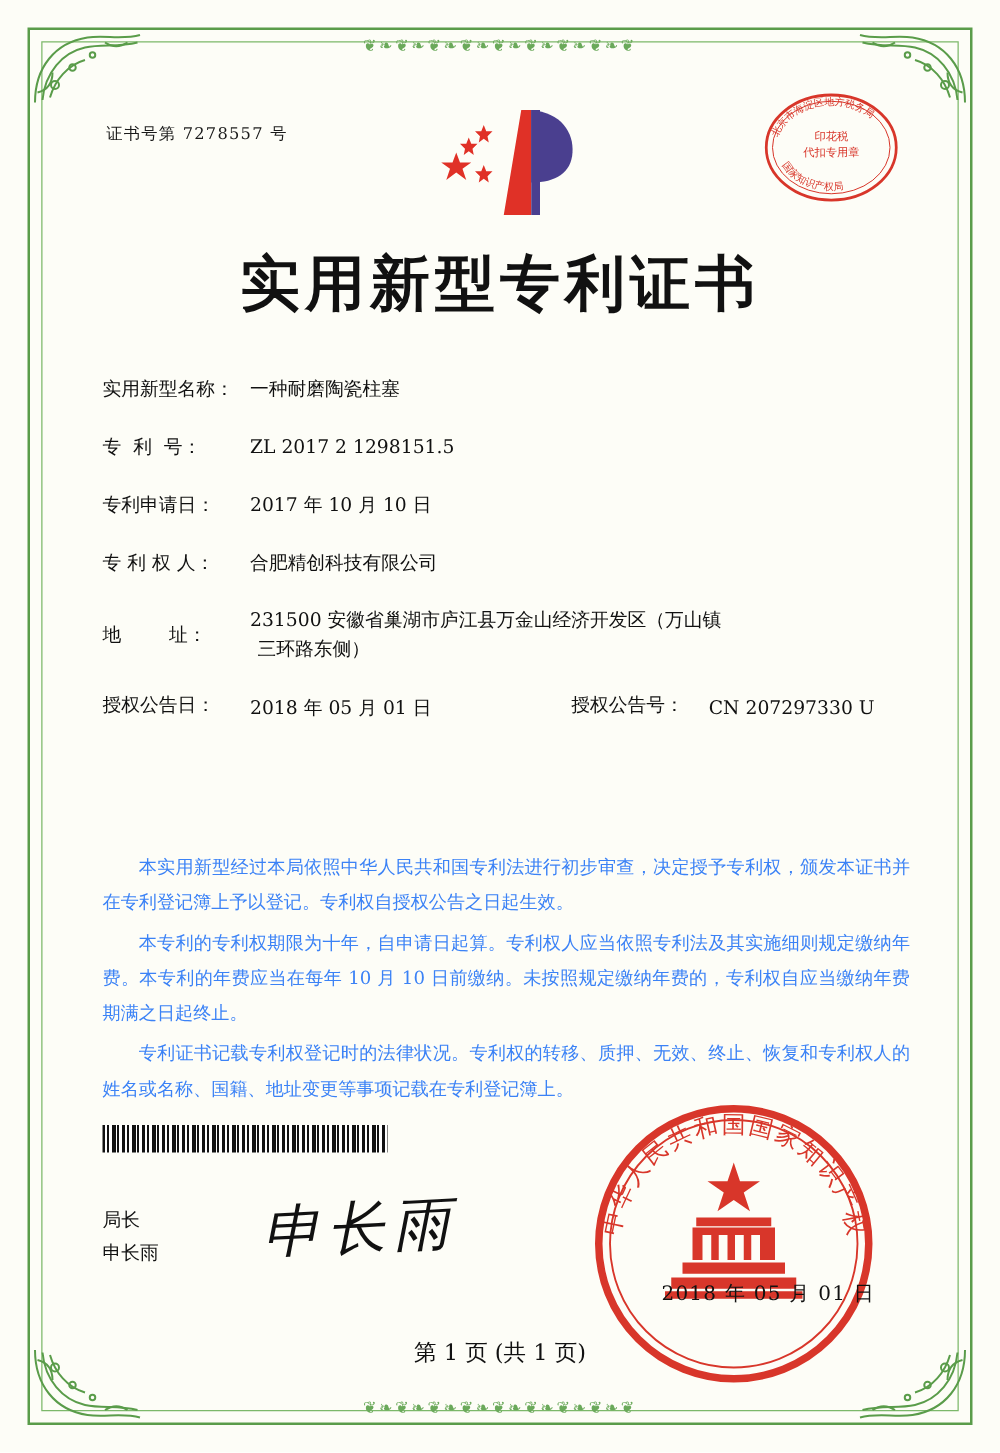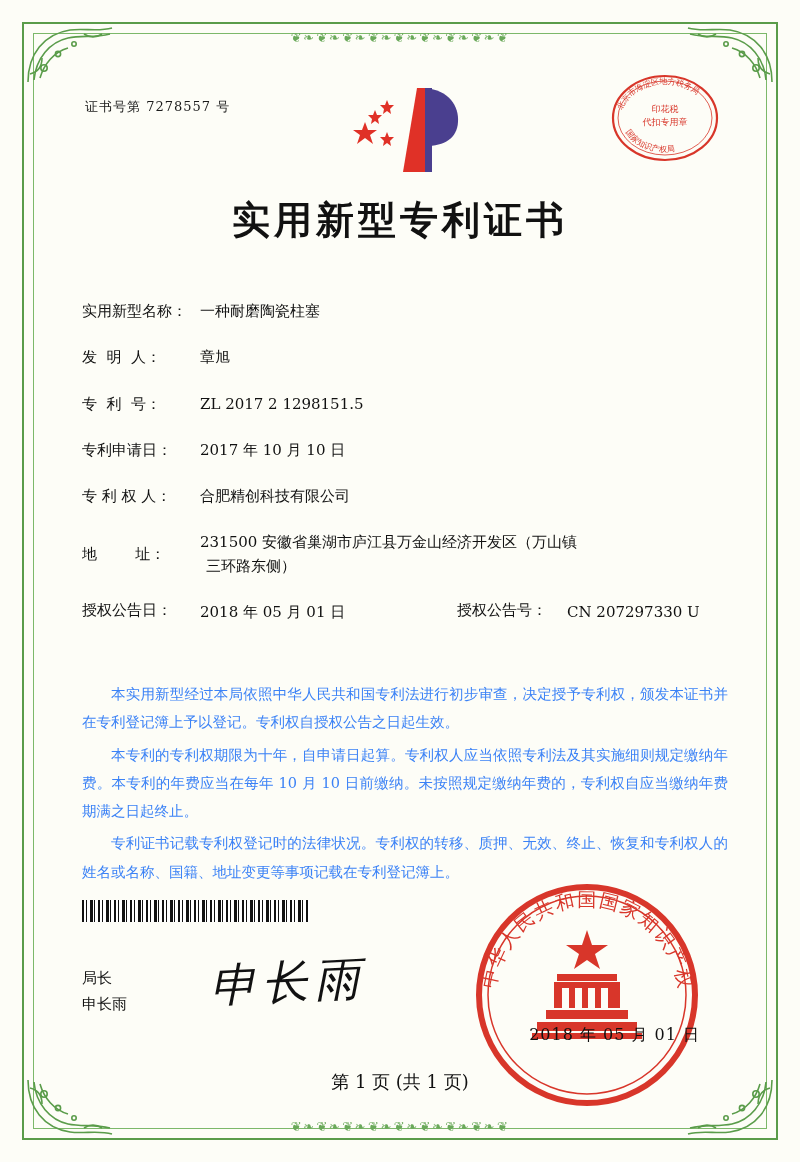--- a/index.html
+++ b/index.html
@@ -91,21 +91,21 @@
     height: 100px;
   }
   .stamp-top svg { width: 100%; height: 100%; display: block; }
 
   .main-title {
     position: absolute;
     top: 135px;
     left: 0;
     right: 0;
     text-align: center;
-    font-size: 38px;
+    font-size: 48px;
     font-weight: bold;
     letter-spacing: 4px;
     color: #111;
     font-family: "DejaVu Serif", "Liberation Serif", serif;
   }
 
   
   .fields {
     position: absolute;
     top: 240px;
@@ -178,21 +178,21 @@
   }
 
   
   .sig-label {
     position: absolute;
     left: 22px;
     top: 905px;
     font-size: 15px;
     line-height: 1.7;
     color: #111;
-    font-family: Liberation Sans, sans-serif;
+    font-family: Liberation Mono, monospace;
   }
   .sig-hand {
     position: absolute;
     left: 150px;
     top: 892px;
     font-size: 46px;
     color: #111;
     font-family: "DejaVu Serif", "Liberation Serif", serif;
     font-style: italic;
     letter-spacing: 6px;
@@ -326,24 +326,20 @@
 
     <div class="main-title">实用新型专利证书</div>
 
     <div class="fields">
 
       <div class="frow">
         <div class="flabel">实用新型名称：</div>
         <div class="fvalue">一种耐磨陶瓷柱塞</div>
       </div>
 
-      <div class="frow">
-        <div class="flabel">发  明  人：</div>
-        <div class="fvalue">章旭</div>
-      </div>
 
       <div class="frow">
         <div class="flabel">专  利  号：</div>
         <div class="fvalue">ZL 2017 2 1298151.5</div>
       </div>
 
       <div class="frow">
         <div class="flabel">专利申请日：</div>
         <div class="fvalue">2017 年 10 月 10 日</div>
       </div>

